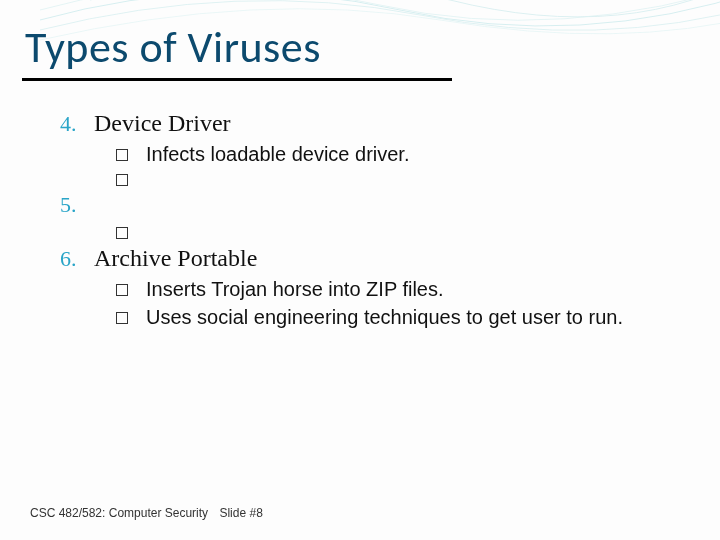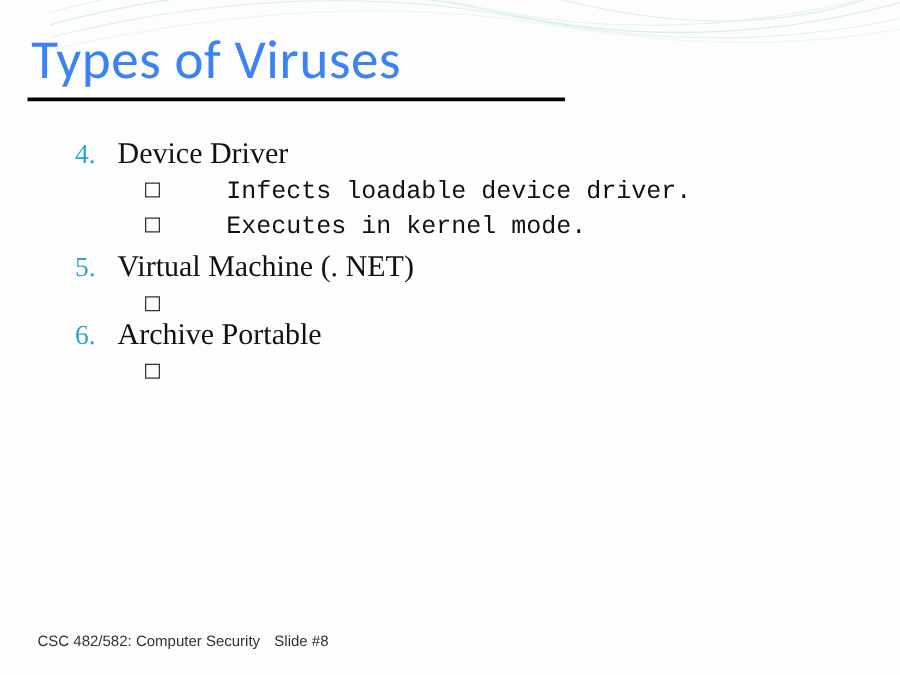--- a/index.html
+++ b/index.html
@@ -20,21 +20,21 @@
     pointer-events: none;
     opacity: 0.35;
   }
   .title {
     position: absolute;
     top: 20px;
     left: 25px;
     font-family: 'Calibri Light', Calibri, Arial, sans-serif;
     font-size: 44px;
     font-weight: 300;
-    color: #3b82f6;
+    color: #0c4a6e;
     letter-spacing: 0.5px;
   }
   .title-underline {
     position: absolute;
     top: 78px;
     left: 22px;
     width: 430px;
     height: 3px;
     background: #000;
   }
@@ -77,23 +77,22 @@
     width: 12px;
     height: 12px;
     border: 1.5px solid #333;
     flex-shrink: 0;
     margin-top: 5px;
     margin-right: 18px;
   }
   .sub-text {
     font-size: 20px;
     color: #111;
-    font-family: Liberation Mono, monospace;
+    font-family: Liberation Sans, sans-serif;
     line-height: 1.3;
-    margin-left: 35px;
   }
   .footer {
     position: absolute;
     bottom: 20px;
     left: 30px;
     font-family: Arial, sans-serif;
     font-size: 12px;
     color: #333;
   }
   .footer .course { display: inline; }
@@ -120,45 +119,48 @@
       <div class="num">4.</div>
       <div class="num-text">Device Driver</div>
     </div>
     <div class="sub-list">
       <div class="sub-row">
         <div class="box"></div>
         <div class="sub-text">Infects loadable device driver.</div>
       </div>
       <div class="sub-row">
         <div class="box"></div>
-        <div class="sub-text">Executes in kernel mode.</div>
       </div>
     </div>
   </div>
 
   <div class="num-item">
     <div class="num-row">
       <div class="num">5.</div>
-      <div class="num-text">Virtual Machine (. NET)</div>
     </div>
     <div class="sub-list">
       <div class="sub-row">
         <div class="box"></div>
       </div>
     </div>
   </div>
 
   <div class="num-item">
     <div class="num-row">
       <div class="num">6.</div>
       <div class="num-text">Archive Portable</div>
     </div>
     <div class="sub-list">
       <div class="sub-row">
         <div class="box"></div>
+        <div class="sub-text">Inserts Trojan horse into ZIP files.</div>
+      </div>
+      <div class="sub-row">
+        <div class="box"></div>
+        <div class="sub-text">Uses social engineering techniques to get user to run.</div>
       </div>
     </div>
   </div>
 
 </div>
 
 <div class="footer">
   <span class="course">CSC 482/582: Computer Security</span>
   <span class="slidenum">Slide #8</span>
 </div>

